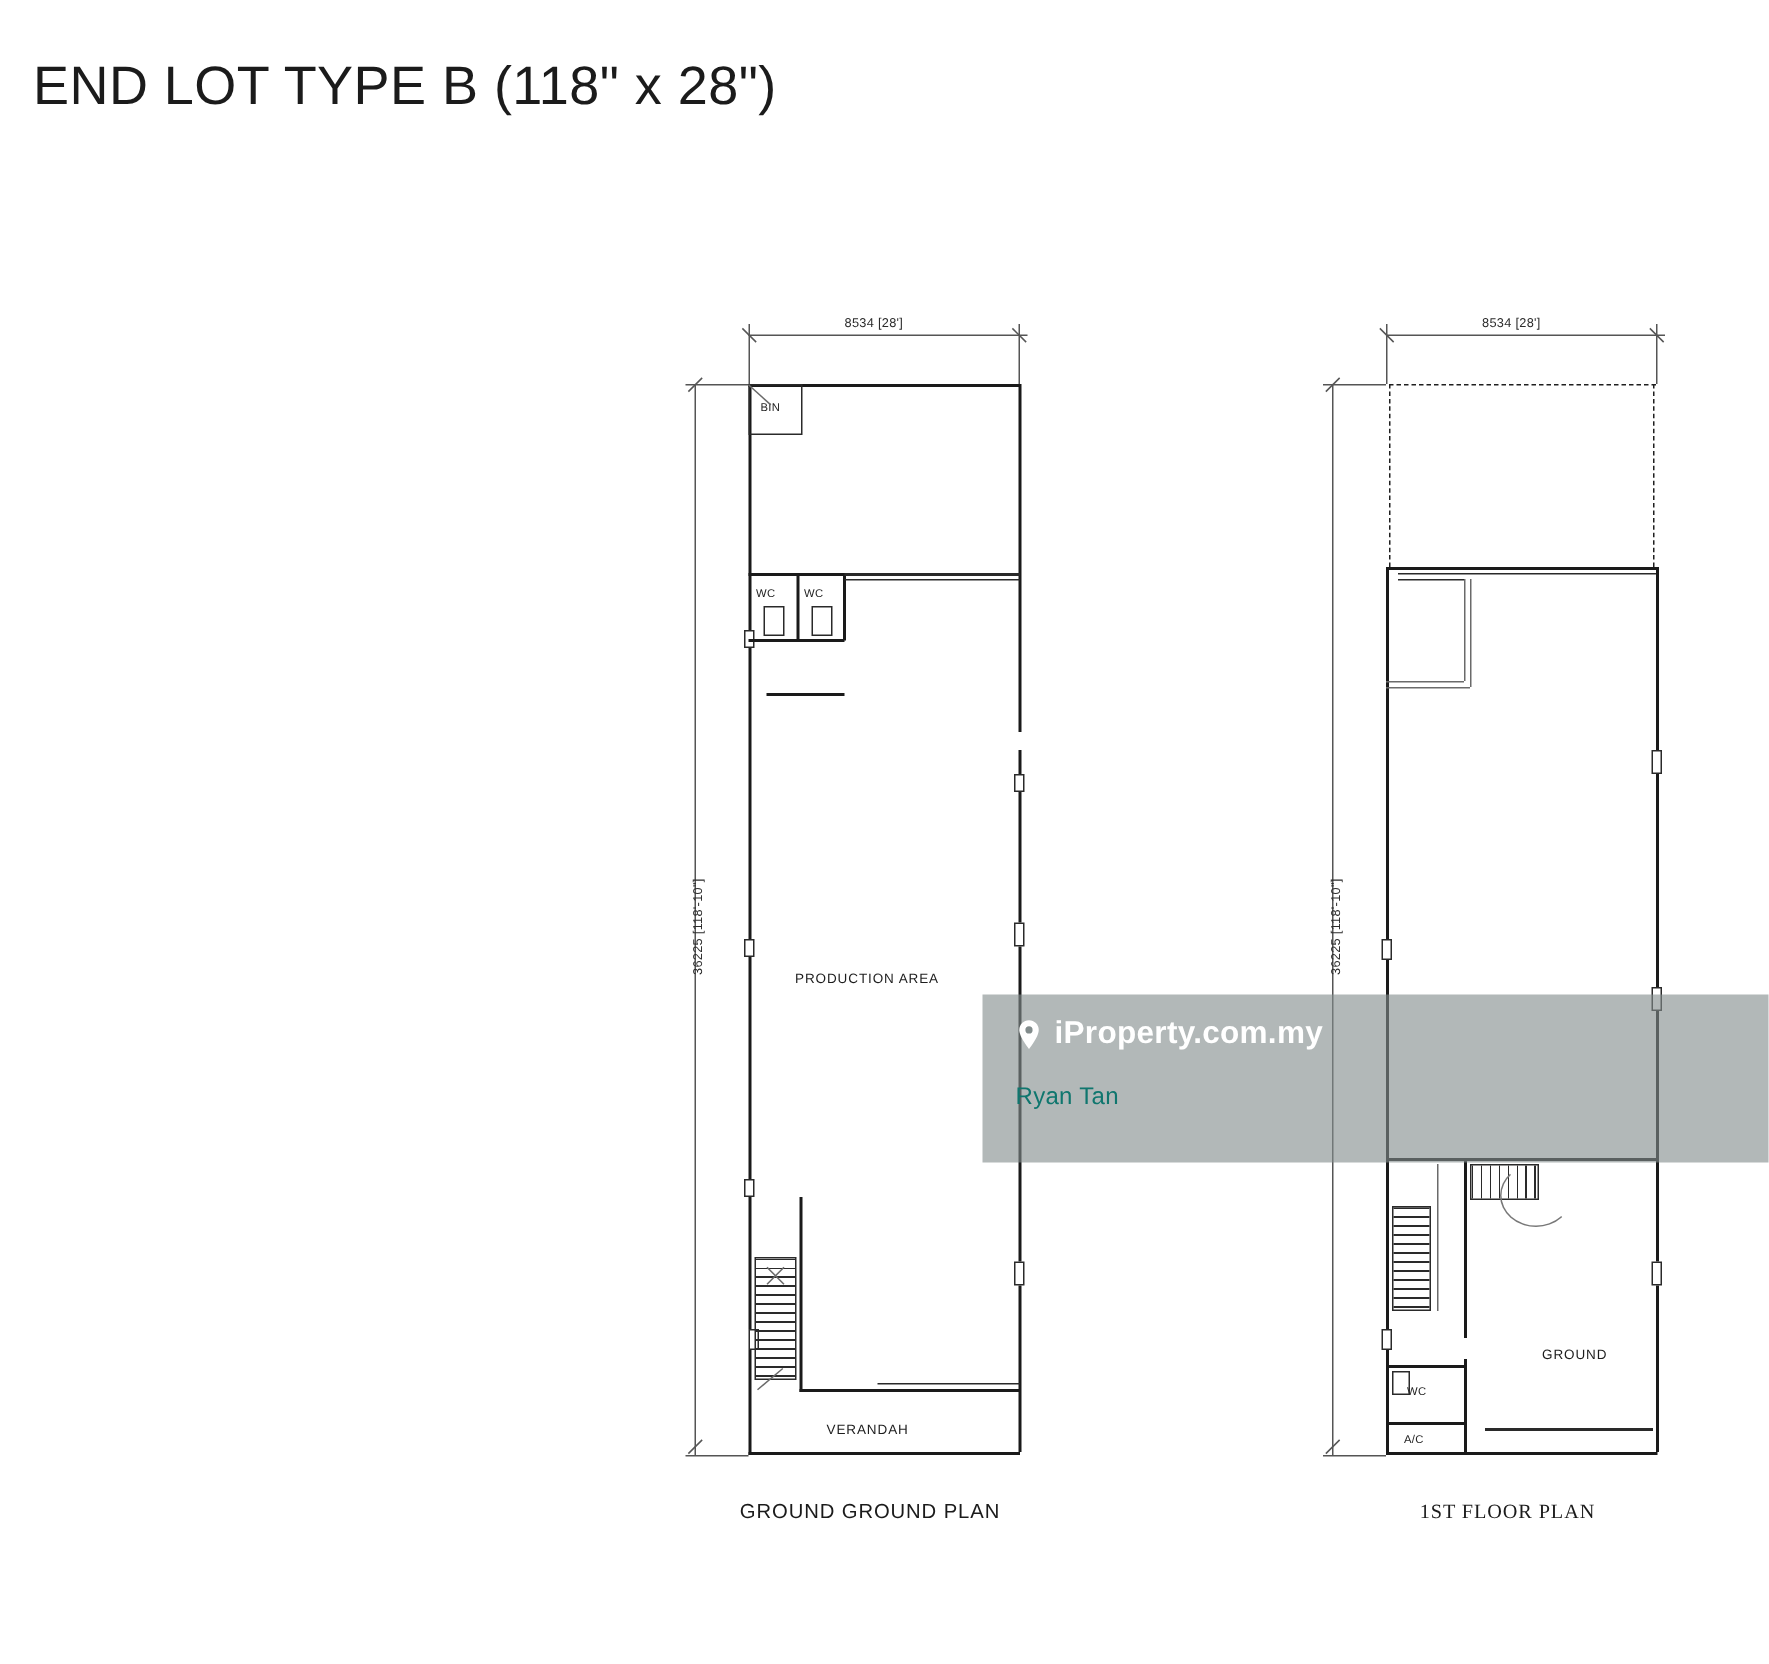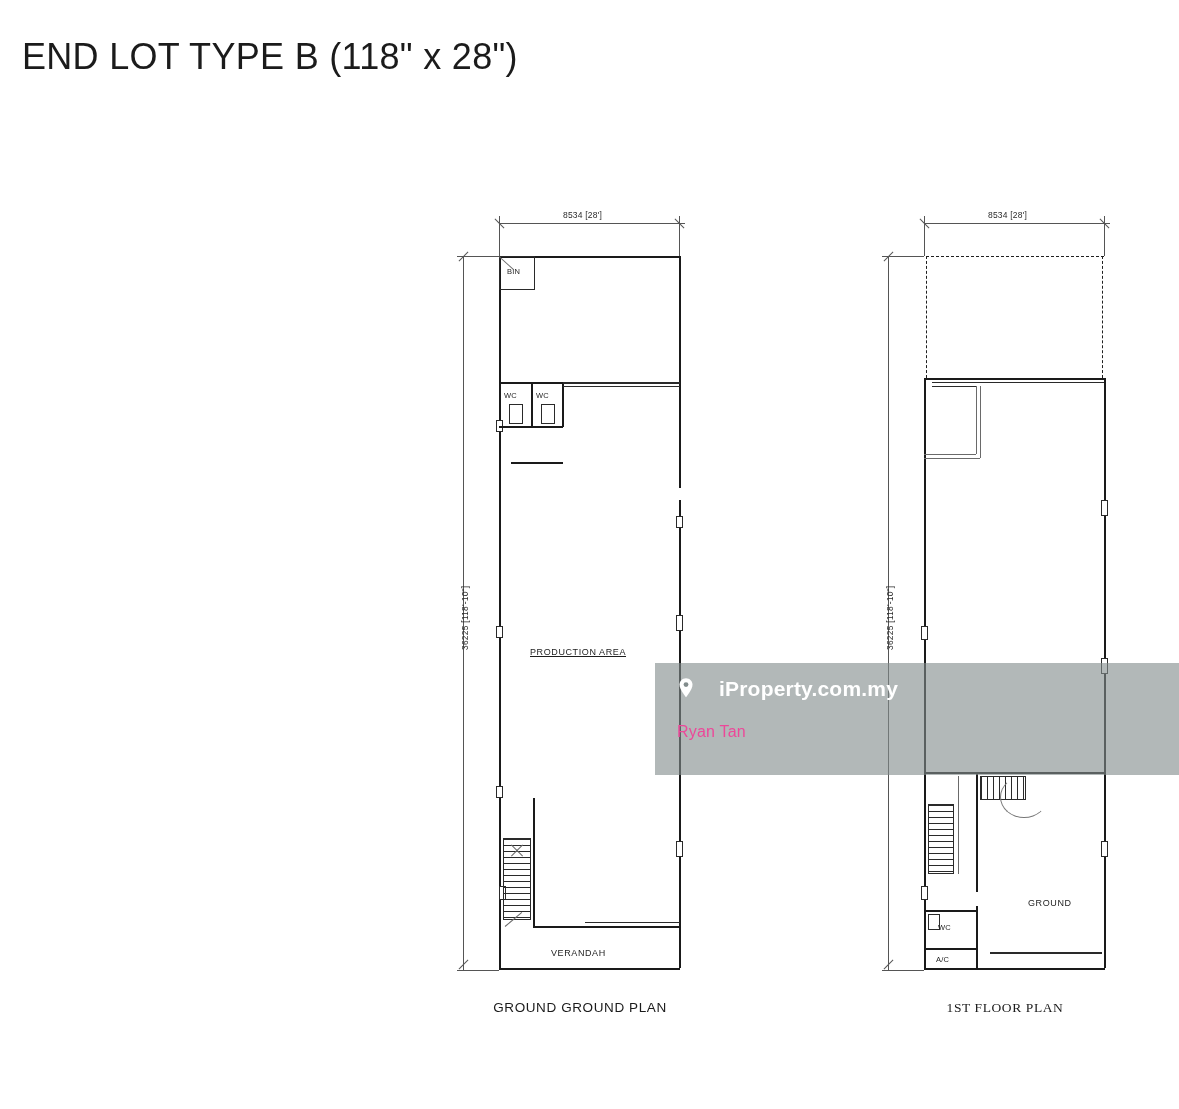--- a/index.html
+++ b/index.html
@@ -149,40 +149,40 @@
     top: 663px;
     width: 524px;
     height: 112px;
     background: rgba(130,140,140,0.62);
   }
   .wm-row {
     position: absolute;
     left: 22px;
     top: 14px;
     display: flex;
-    align-items: flex-start;
-    gap: 24px;
+    align-items: flex-end;
+    gap: 8px;
   }
   .wm-pin {
     width: 18px;
     height: 22px;
     position: relative;
   }
   .wm-text {
     font-size: 21px;
     color: #ffffff;
     font-weight: 700;
     letter-spacing: 0.2px;
   }
   .wm-user {
     position: absolute;
     left: 22px;
     top: 60px;
     font-size: 16px;
-    color: #ec4899;
+    color: #0f766e;
     letter-spacing: 0.2px;
   }
 </style>
 </head>
 <body>
 
 <div class="page-title">END LOT TYPE B (118" x 28")</div>
 
 <div class="plan" style="left:455px; top:210px; width:250px; height:800px;">
 
@@ -234,21 +234,21 @@
   <div class="box-label" style="left:49px; top:181px;">WC</div>
   <div class="box-label" style="left:81px; top:181px;">WC</div>
   <div class="boxed" style="left:54px; top:194px; width:14px; height:20px;"></div>
   <div class="boxed" style="left:86px; top:194px; width:14px; height:20px;"></div>
 
   <div class="ln h" style="left:108px; top:172px; width:117px; height:2px;"></div>
   <div class="ln h" style="left:108px; top:176px; width:117px;"></div>
 
   <div class="ln thick h" style="left:56px; top:252px; width:52px;"></div>
 
-  <div class="room-label" style="left:75px; top:437px;text-decoration:underline;">PRODUCTION AREA</div>
+  <div class="room-label" style="left:75px; top:437px;">PRODUCTION AREA</div>
 
   <div class="ln thick v" style="left:78px; top:588px; height:130px;"></div>
   <div class="stair" style="left:48px; top:628px; width:28px; height:82px;"></div>
   <div class="ln thin h" style="left:54px; top:640px; width:16px; transform:rotate(-45deg);"></div>
   <div class="ln thin h" style="left:54px; top:640px; width:16px; transform:rotate(45deg);"></div>
 
   <div class="ln thick h" style="left:78px; top:716px; width:147px;"></div>
   <div class="ln h" style="left:130px; top:712px; width:95px;"></div>
   <div class="room-label" style="left:96px; top:738px;">VERANDAH</div>
   <div class="ln thin h" style="left:50px; top:716px; width:22px; transform:rotate(-40deg); transform-origin:left center;"></div>

